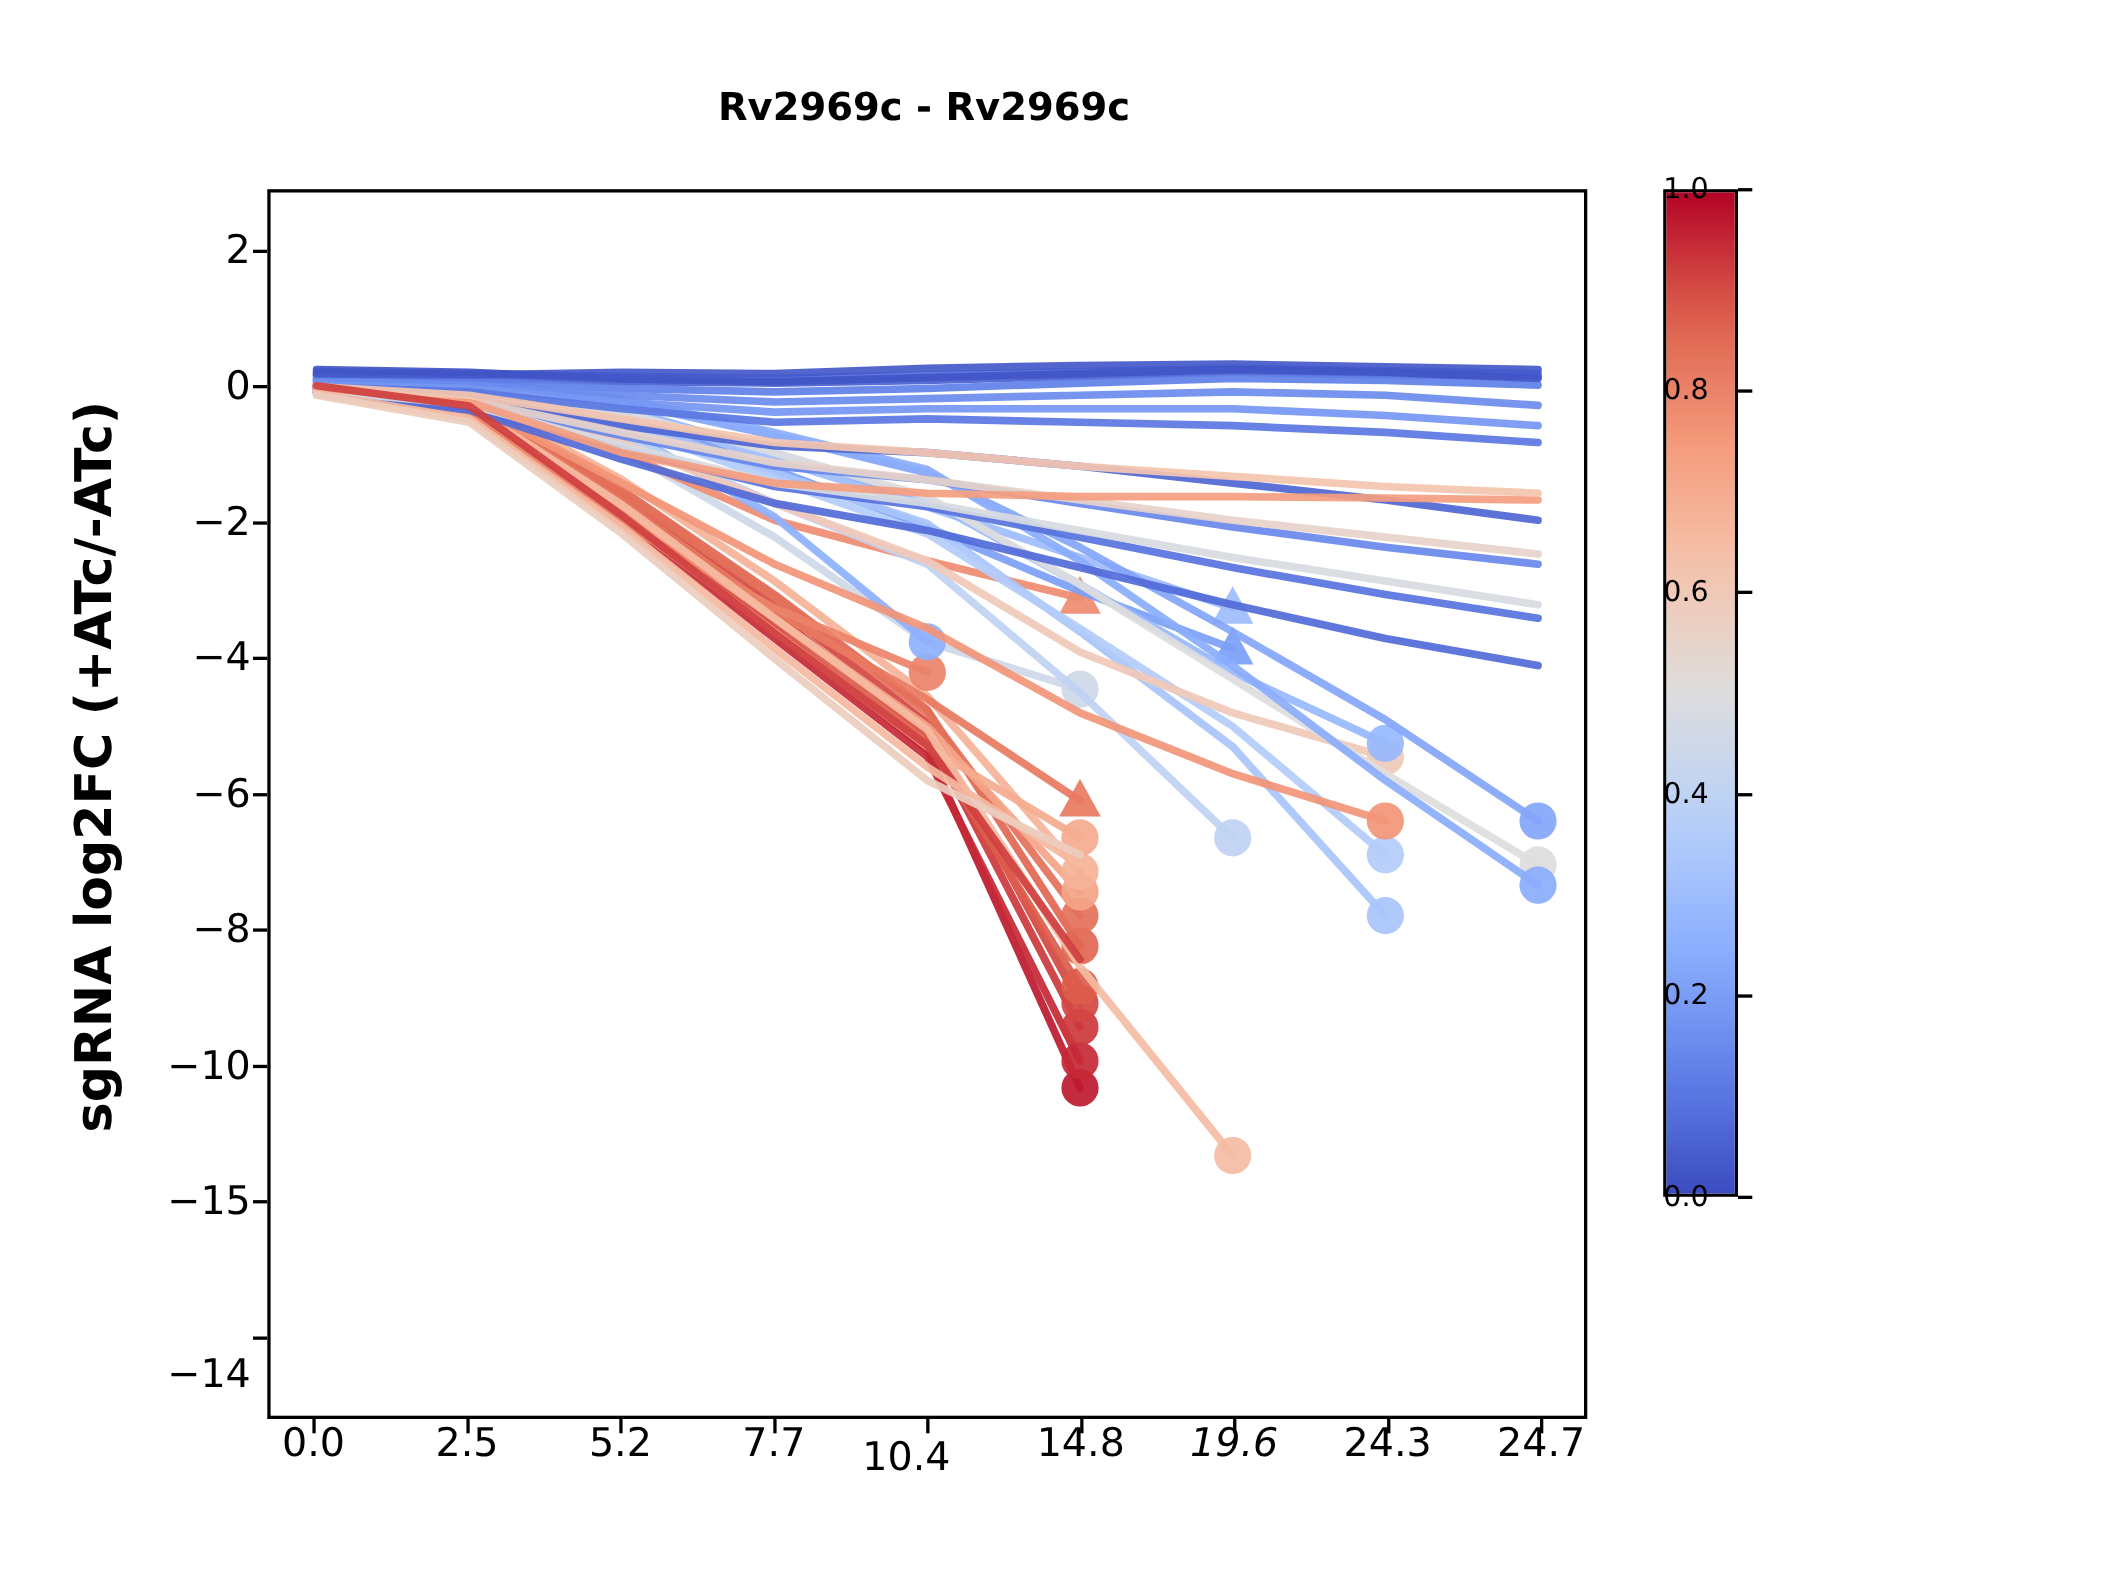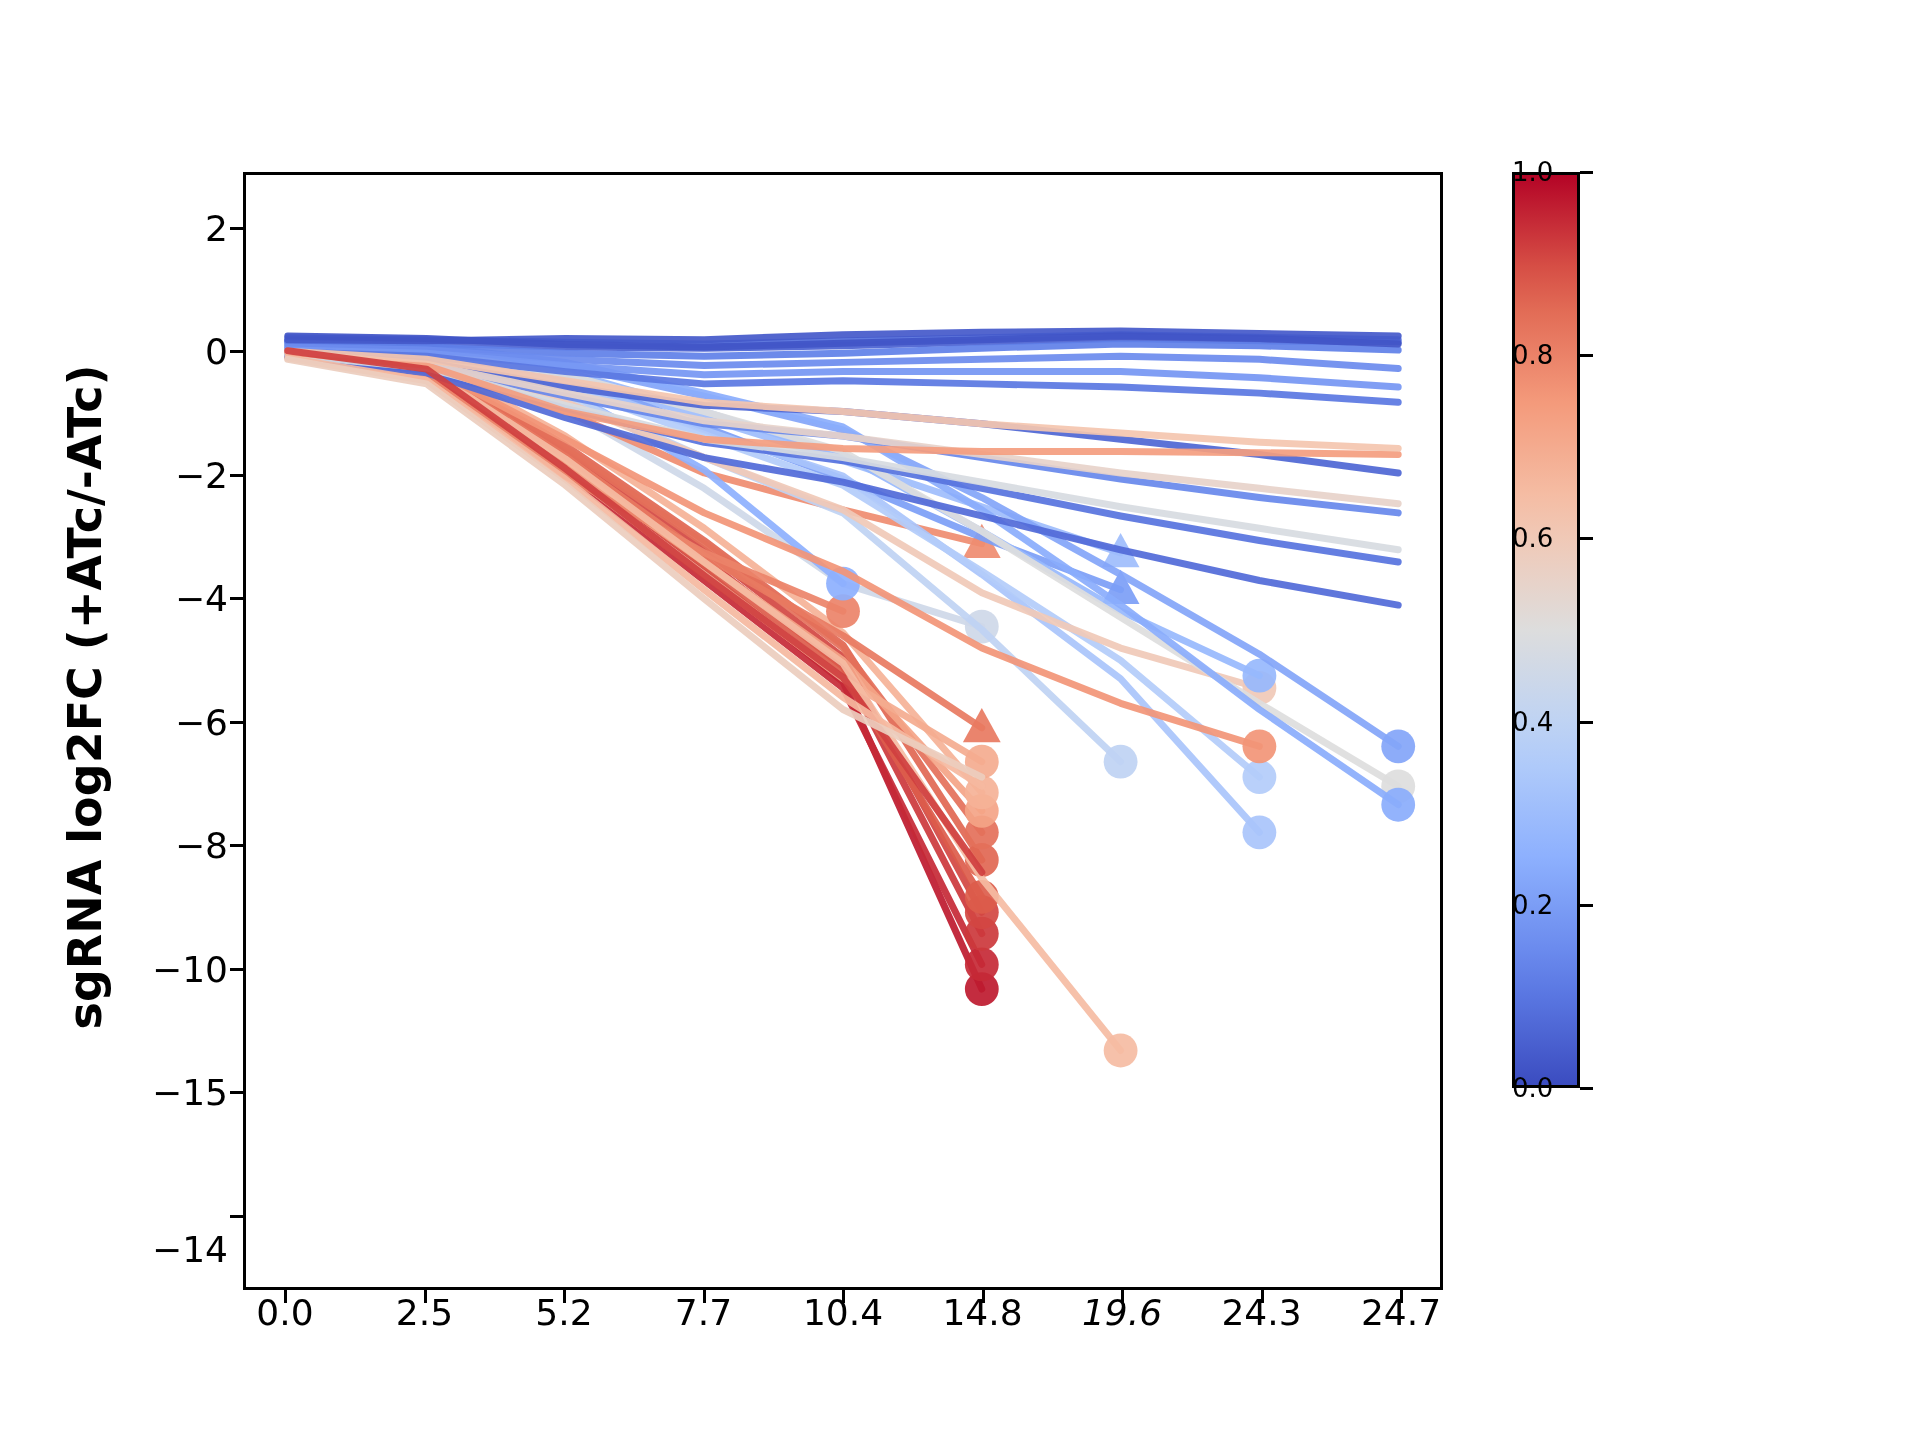--- a/index.html
+++ b/index.html
@@ -50,20 +50,21 @@
   .cbtick-label{
     position:absolute;left:1512px;font-size:26px;color:#000;
     font-family:"DejaVu Sans",sans-serif;transform:translateY(-50%);white-space:nowrap;
   }
 </style>
 </head>
 <body>
 
 <div id="root">
 
+  <div class="plot-title">Rv2969c - Rv2969c</div>
 
   <div class="ylabel">sgRNA log2FC (+ATc/-ATc)</div>
 
   <div id="ticks-layer">
       <div class="ytick-mark" style="top: 226.591px;"></div>
       <div class="ytick-label" style="top: 227.591px;">2</div>
       <div class="ytick-mark" style="top: 350.127px;"></div>
       <div class="ytick-label" style="top: 351.127px;">0</div>
       <div class="ytick-mark" style="top: 473.663px;"></div>
       <div class="ytick-label" style="top: 474.663px;">−2</div>
@@ -81,21 +82,21 @@
       <div class="ytick-label" style="top: 1249px;">−14</div>
       <div class="xtick-mark" style="left: 284px;"></div>
       <div class="xtick-label" style="left: 285px;">0.0</div>
       <div class="xtick-mark" style="left: 423.5px;"></div>
       <div class="xtick-label" style="left: 424.5px;">2.5</div>
       <div class="xtick-mark" style="left: 563px;"></div>
       <div class="xtick-label" style="left: 564px;">5.2</div>
       <div class="xtick-mark" style="left: 702.5px;"></div>
       <div class="xtick-label" style="left: 703.5px;">7.7</div>
       <div class="xtick-mark" style="left: 842px;"></div>
-      <div class="xtick-label" style="left: 843px;">10.4</div>
+      <div class="xtick-label" style="left: 824px; margin-top: 12px;">10.4</div>
       <div class="xtick-mark" style="left: 981.5px;"></div>
       <div class="xtick-label" style="left: 982.5px;">14.8</div>
       <div class="xtick-mark" style="left: 1121px;"></div>
       <div class="xtick-label" style="left: 1122px; font-style: italic;">19.6</div>
       <div class="xtick-mark" style="left: 1260.5px;"></div>
       <div class="xtick-label" style="left: 1261.5px;">24.3</div>
       <div class="xtick-mark" style="left: 1400px;"></div>
       <div class="xtick-label" style="left: 1401px;">24.7</div>
     </div>
 

